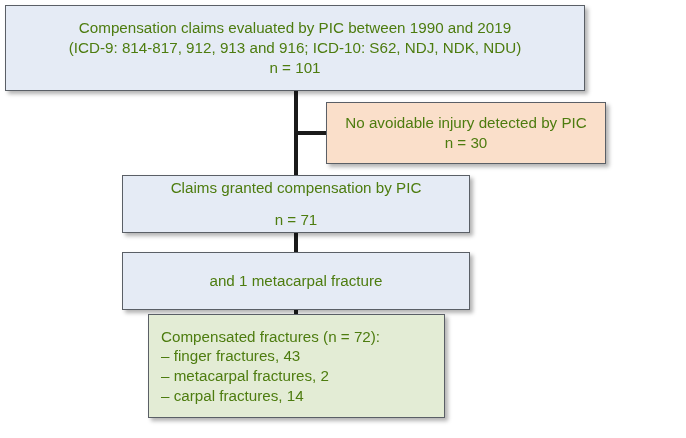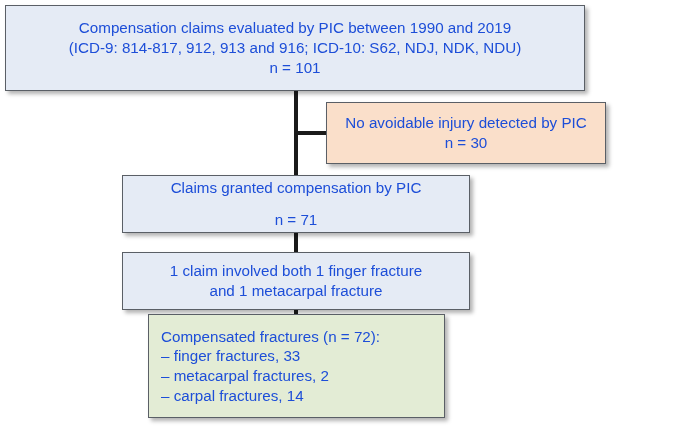--- a/index.html
+++ b/index.html
@@ -15,21 +15,21 @@
     width: 686px;
     height: 438px;
     background: #ffffff;
     overflow: hidden;
   }
   .node {
     position: absolute;
     box-sizing: border-box;
     border: 1px solid #5a5f66;
     box-shadow: 3px 3px 4px rgba(0,0,0,0.30);
-    color: #1d4ed8;
+    color: #4d7c0f;
     font-size: 15.2px;
     line-height: 1.30;
     display: flex;
     flex-direction: column;
     justify-content: center;
     z-index: 3;
   }
   .node .line {
     white-space: nowrap;
   }
@@ -85,24 +85,23 @@
     <div class="line">No avoidable injury detected by PIC</div>
     <div class="line">n = 30</div>
   </div>
 
   <div class="node blue center" id="node-granted">
     <div class="line">Claims granted compensation by PIC</div>
     <div class="line">n = 71</div>
   </div>
 
   <div class="node blue center" id="node-overlap">
-    <div class="line">1 claim involved both 1 finger fracture</div>
     <div class="line">and 1 metacarpal fracture</div>
   </div>
 
   <div class="node green left" id="node-fractures">
     <div class="line">Compensated fractures (n = 72):</div>
-    <div class="line">– finger fractures, 33</div>
+    <div class="line">– finger fractures, 43</div>
     <div class="line">– metacarpal fractures, 2</div>
     <div class="line">– carpal fractures, 14</div>
   </div>
 
 </div>
 
 </body></html>

